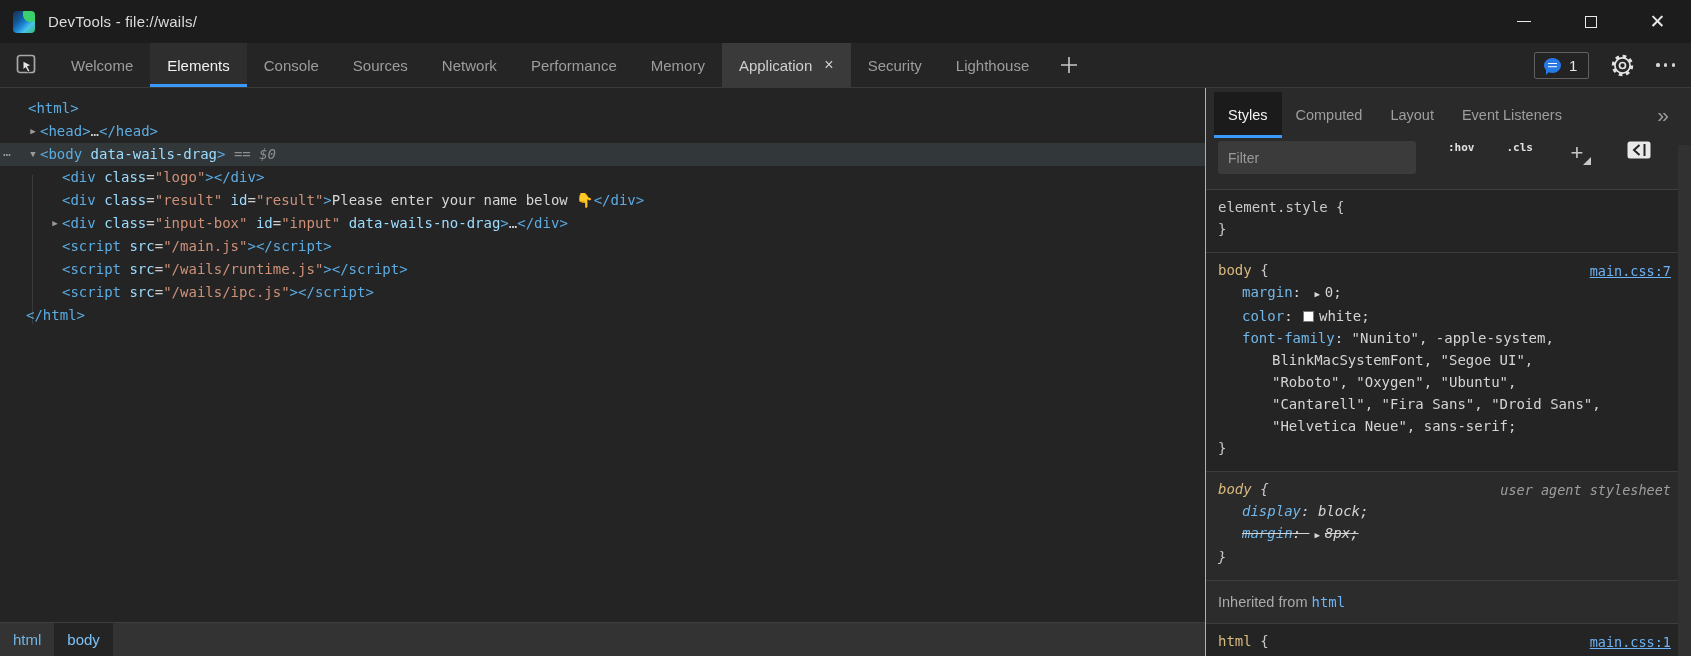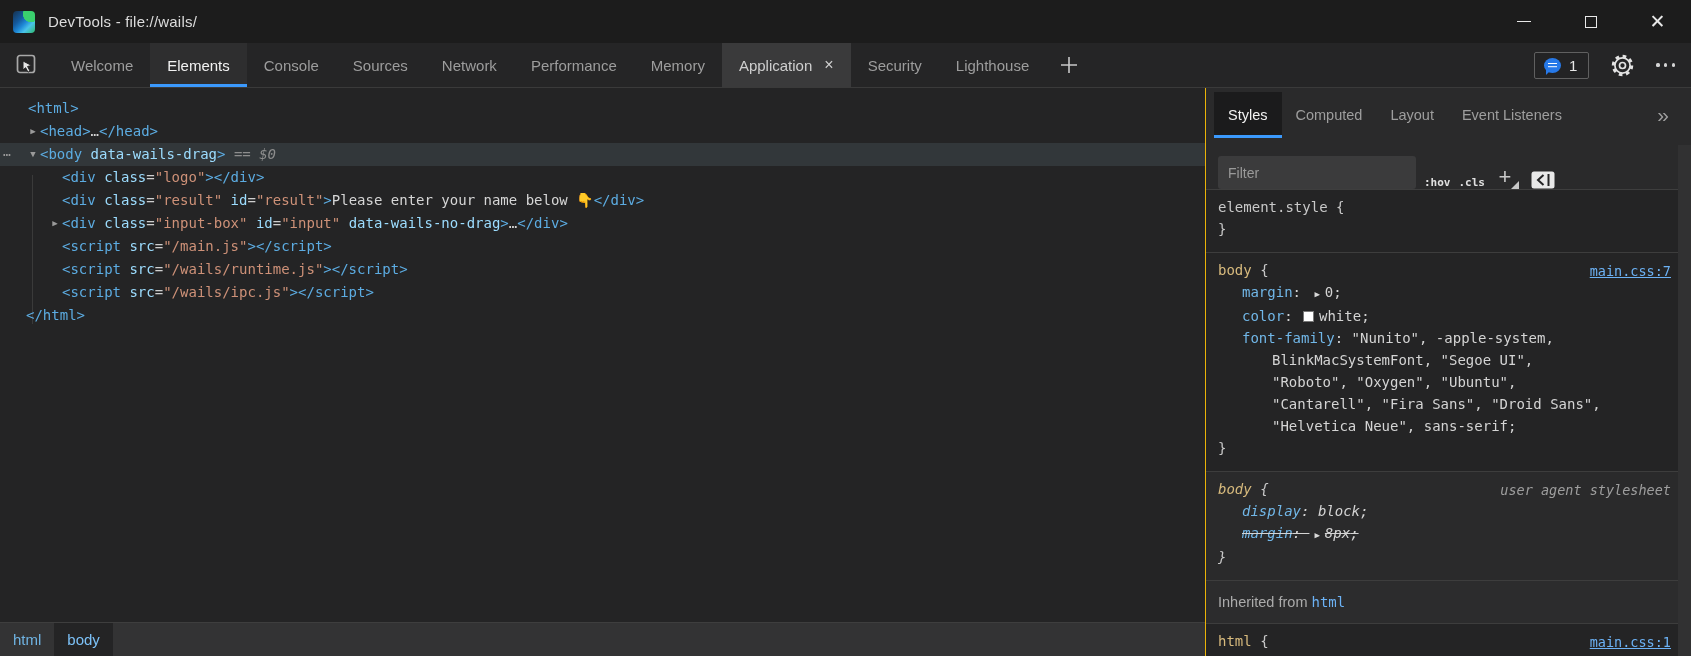--- a/index.html
+++ b/index.html
@@ -54,21 +54,21 @@
   .breadcrumbs { position:absolute; left:0; right:0; bottom:0; height:34px; background:#333334; border-top:1px solid #3e3e3e; display:flex; font-size:15px; }
   .crumb { display:flex; align-items:center; padding:0 13px; color:#6fb3e2; }
   .crumb.active { background:#242425; color:#7cc1f7; }
   
   .styles-panel { width:486px; background:#242425; border-left:1px solid #eab308; position:relative; display:flex; flex-direction:column; }
   .side-tabs { height:53px; background:#2a2a2b; display:flex; align-items:center; padding-left:8px; }
   .side-tab { padding:0 14px; height:46px; display:flex; align-items:center; font-size:14.5px; color:#9e9e9e; position:relative; white-space:nowrap; }
   .side-tab.active { background:#1b1b1c; color:#f2f2f2; }
   .side-tab.active::after { content:""; position:absolute; left:0; right:0; bottom:0; height:2.5px; background:#3b99fc; }
   .more-tabs { margin-left:auto; margin-right:22px; color:#9e9e9e; font-size:21px; }
-  .styles-toolbar { height:49px; background:#2a2a2b; border-bottom:1px solid #3e3e3e; display:flex; align-items:flex-end; padding:0 26px 0 12px; gap:8px; }
+  .styles-toolbar { height:49px; background:#2a2a2b; border-bottom:1px solid #3e3e3e; display:flex; align-items:flex-start; padding:0 26px 0 12px; gap:32px; }
   .filter-input { width:198px; height:33px; background:#3b3b3c; border:none; outline:none; border-radius:3px; color:#cccccc; font-size:14px; padding:0 10px; font-family:"Liberation Sans",sans-serif; }
   .filter-input::placeholder { color:#9a9a9a; }
   .pseudo-btn { font-family:"DejaVu Sans Mono","Liberation Mono",monospace; font-weight:bold; font-size:11px; color:#e0e0e0; }
   .add-rule-btn { position:relative; width:24px; height:24px; color:#c8c8c8; display:flex; align-items:center; justify-content:center; font-size:22px; font-weight:300; }
   .add-rule-btn::after { content:""; position:absolute; right:-2px; bottom:0; border:4px solid transparent; border-right-color:#c8c8c8; border-bottom-color:#c8c8c8; }
   .panel-toggle { margin-left:6px; display:flex; }
   .styles-scroll { flex:1; overflow:hidden; position:relative; font-family:"DejaVu Sans Mono","Liberation Mono",monospace; font-size:14px; line-height:22px; }
   .v-scrollbar { position:absolute; top:57px; right:0; bottom:0; width:13px; background:#313132; }
   .sec { border-bottom:1px solid #3d3d3d; padding:6px 26px 12px 12px; position:relative; }
   .sec.ua { background:#2a2a2b; font-style:italic; }

